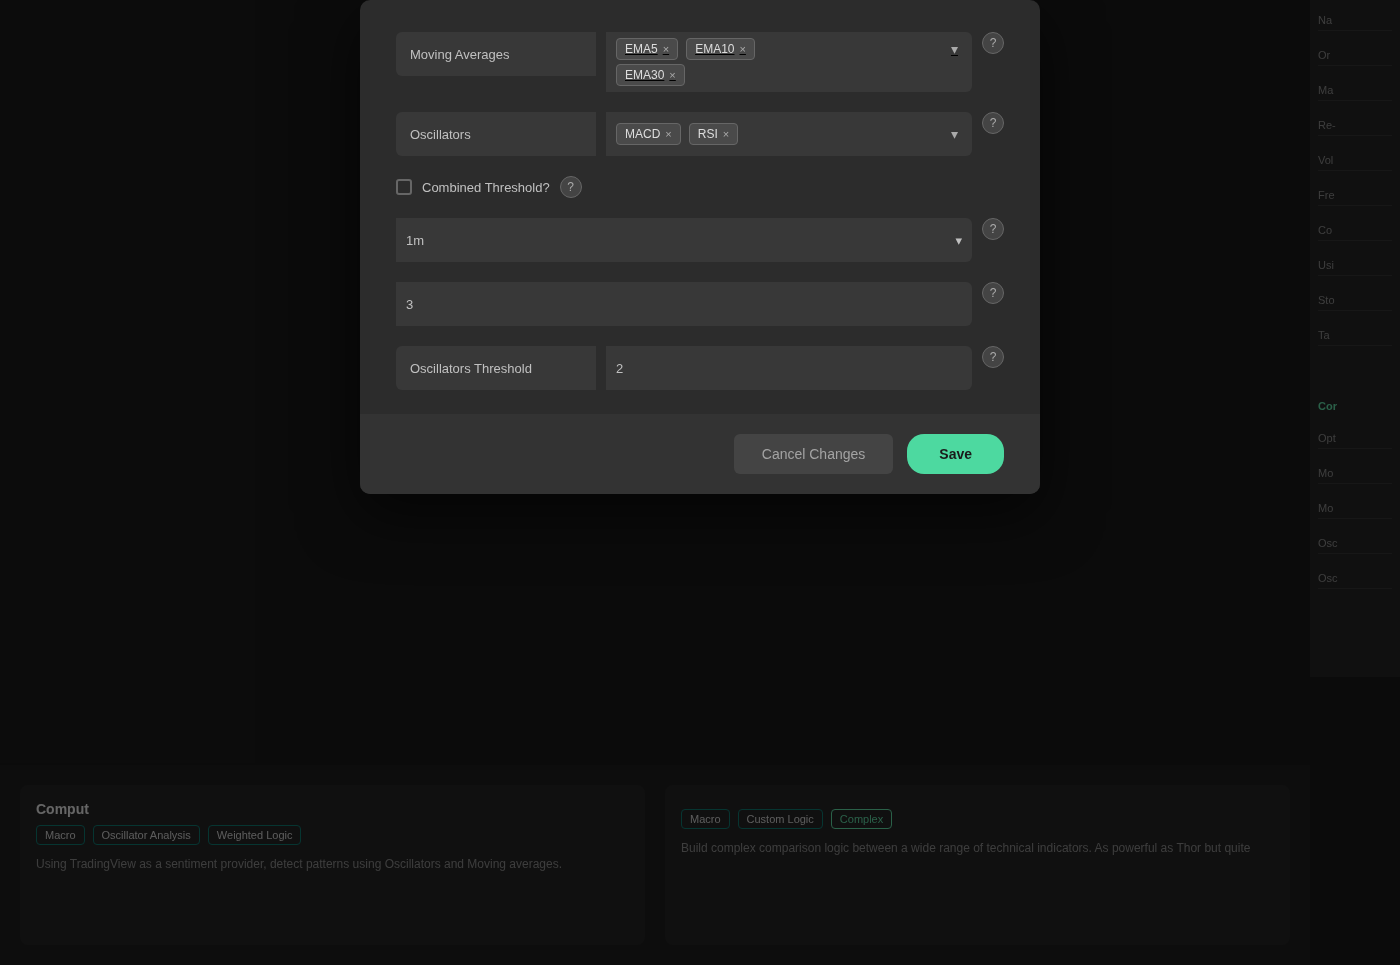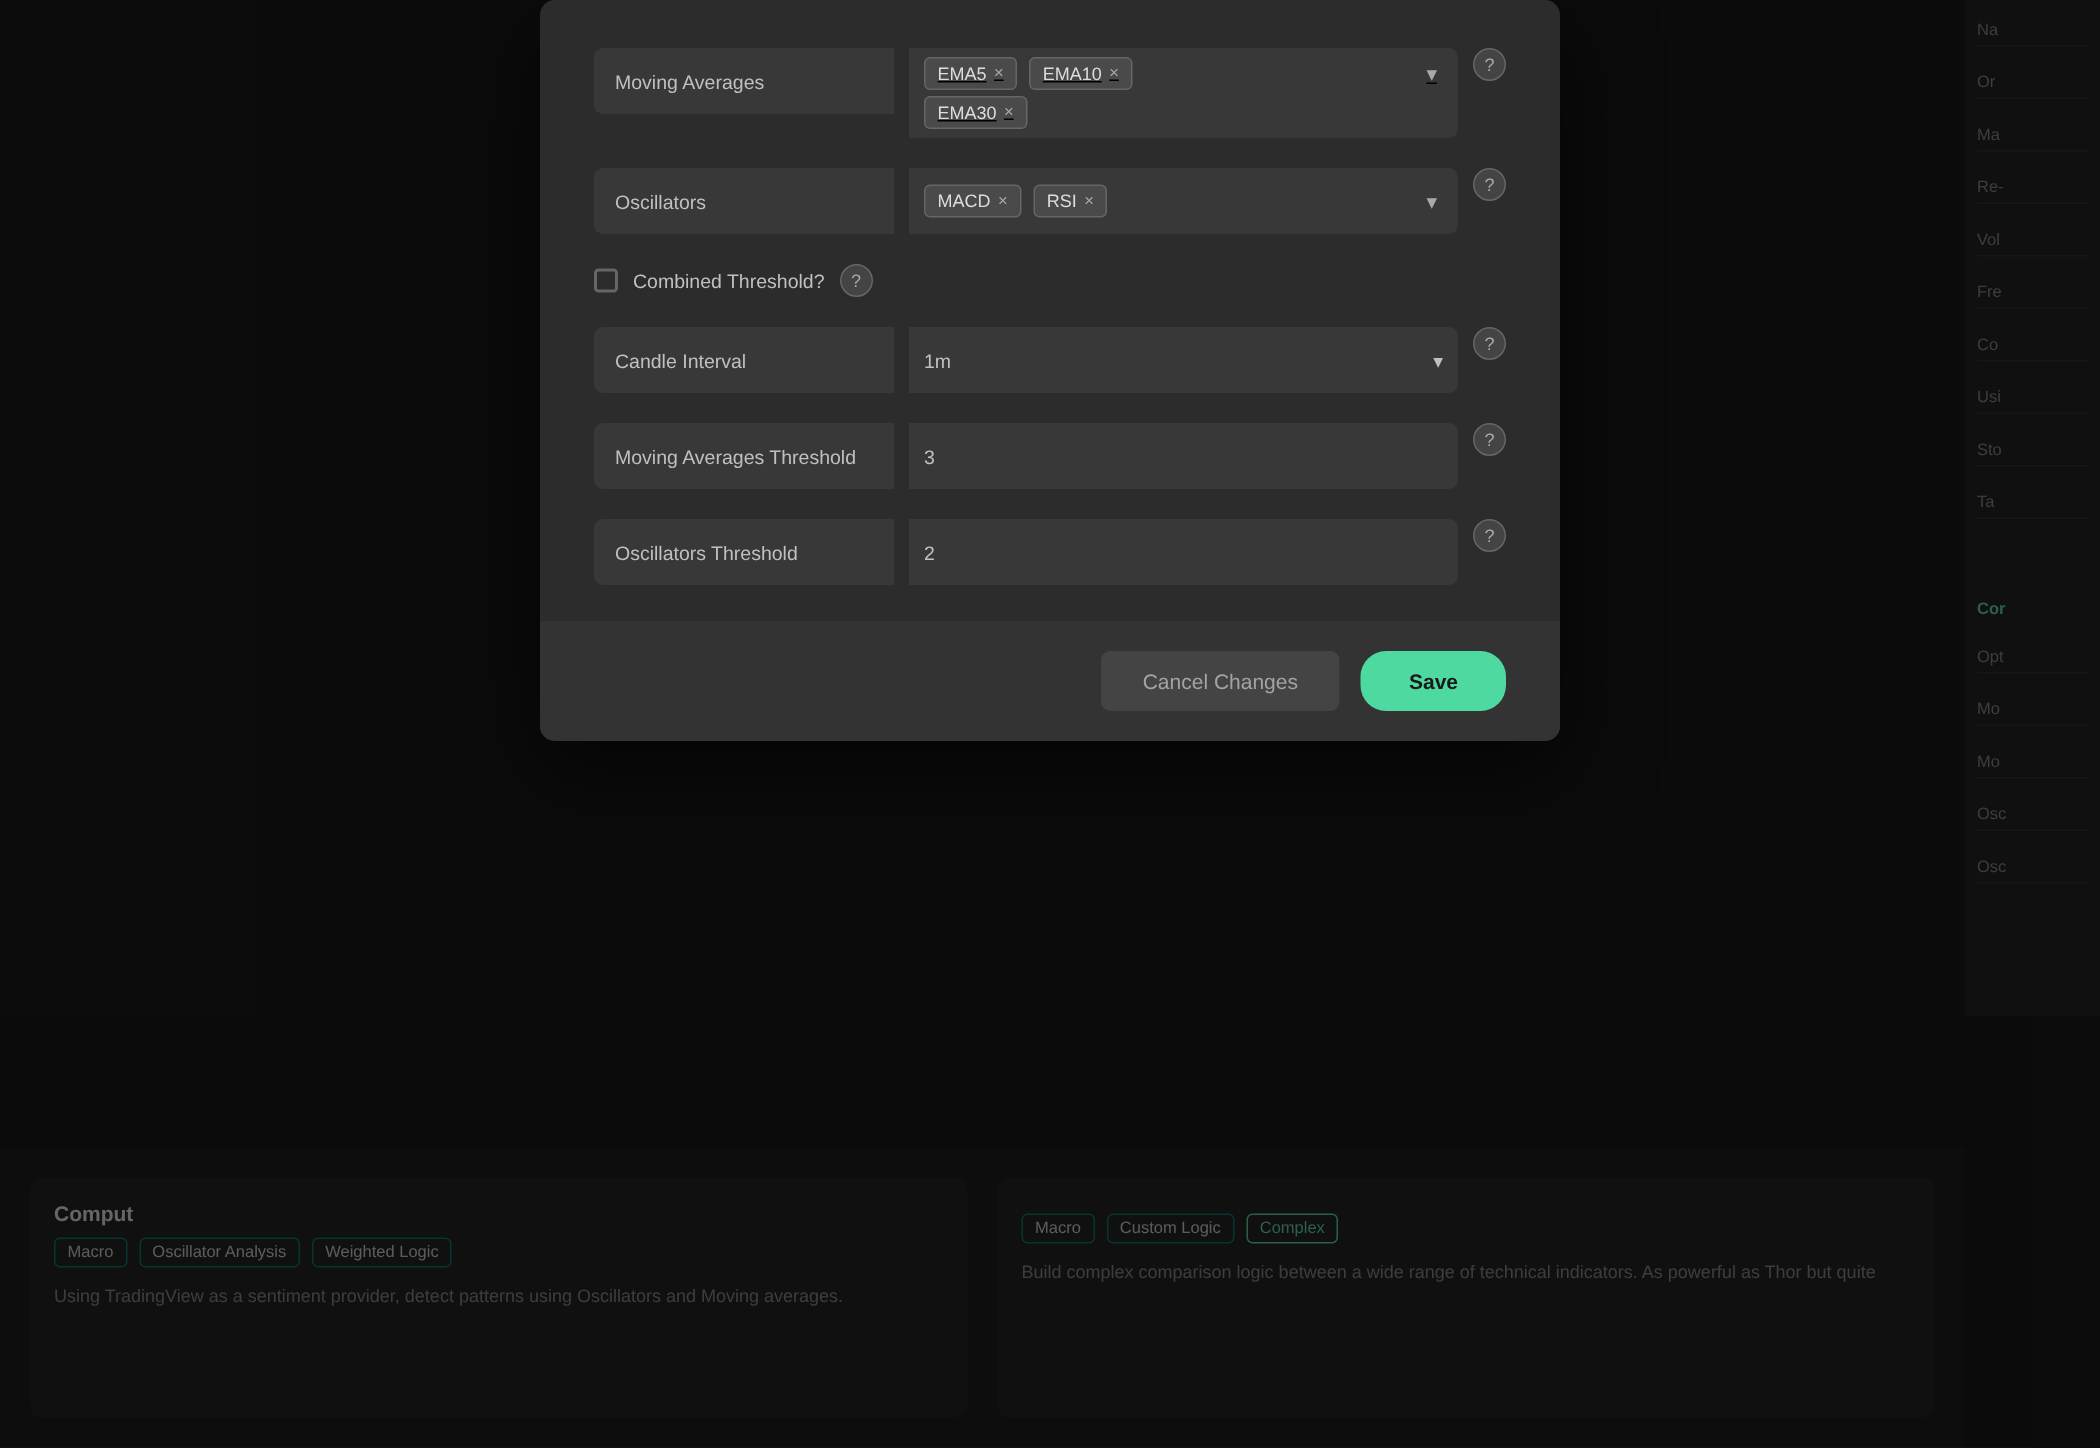--- a/index.html
+++ b/index.html
@@ -392,30 +392,28 @@
         <div class="help-btn">?</div>
       </div>
 
       <div class="checkbox-row">
         <div class="checkbox-box"></div>
         <span class="checkbox-label">Combined Threshold?</span>
         <div class="help-btn">?</div>
       </div>
 
       <div class="field-row">
-        <div class="field-label-box">Candle Interval</div>
         <div class="dropdown-value">
           <span>1m</span>
           <span>▾</span>
         </div>
         <div class="help-btn">?</div>
       </div>
 
       <div class="field-row">
-        <div class="field-label-box">Moving Averages Threshold</div>
         <div class="number-value">3</div>
         <div class="help-btn">?</div>
       </div>
 
       <div class="field-row">
         <div class="field-label-box">Oscillators Threshold</div>
         <div class="number-value">2</div>
         <div class="help-btn">?</div>
       </div>
 

